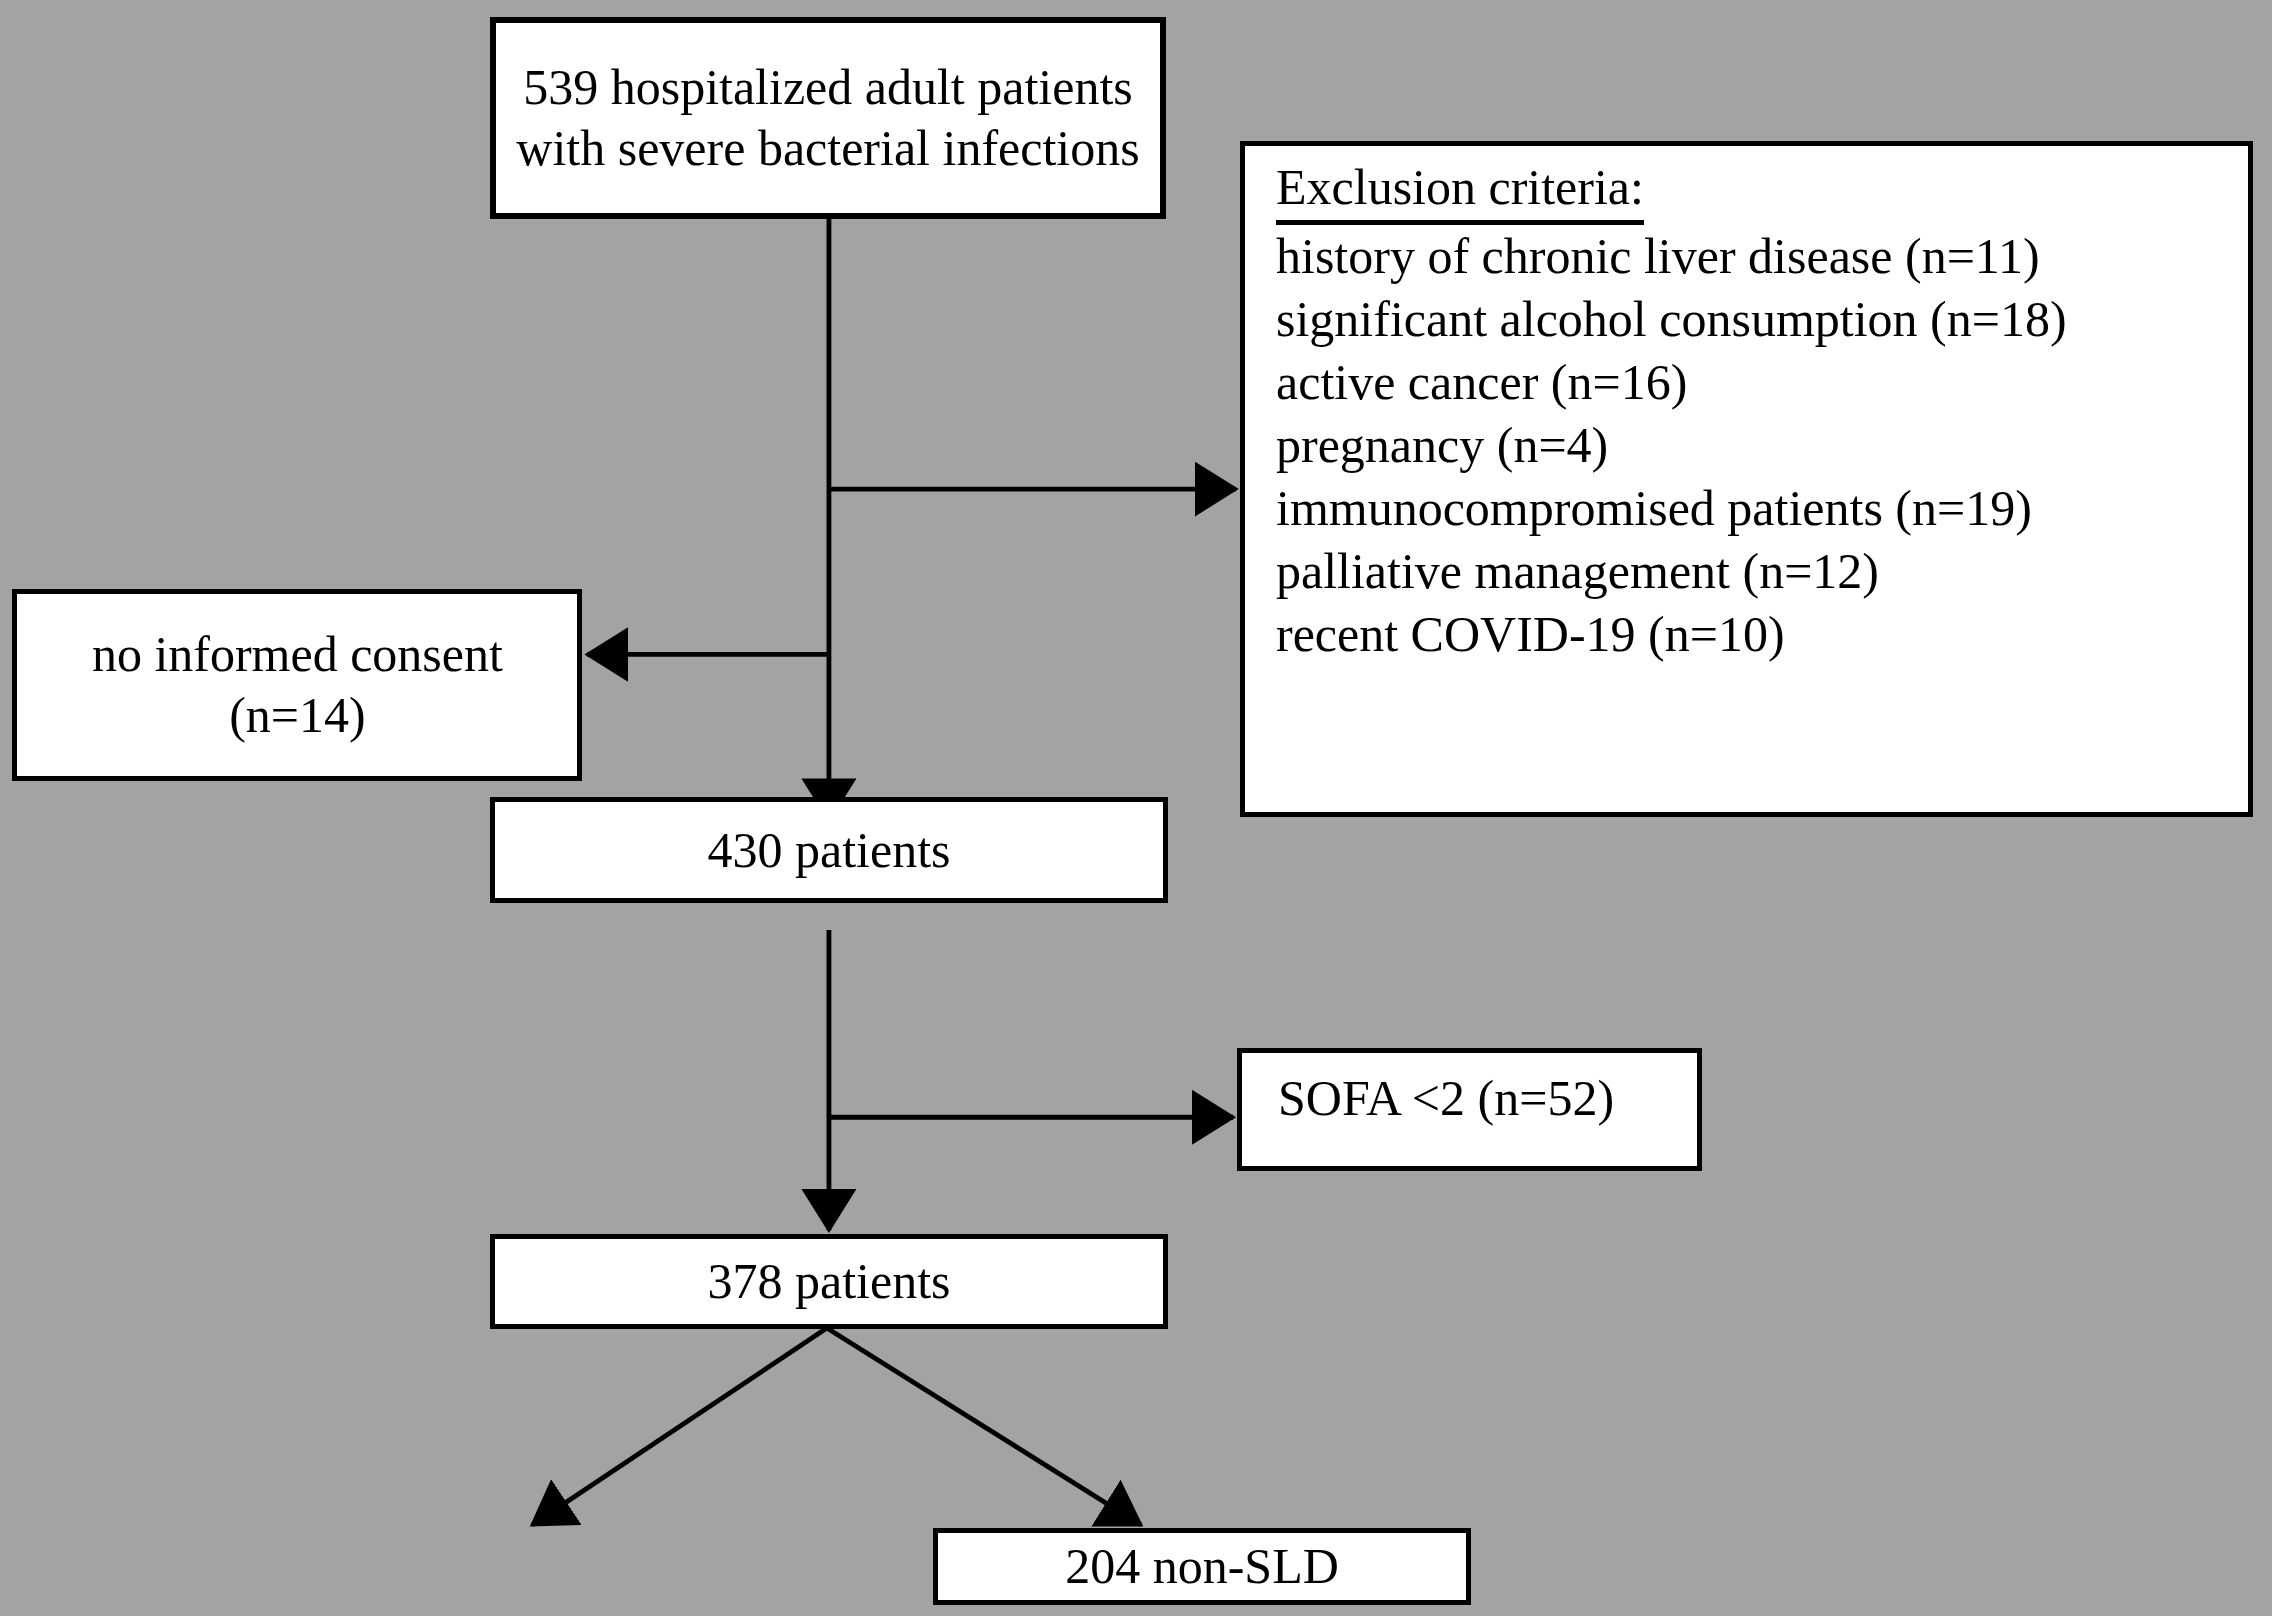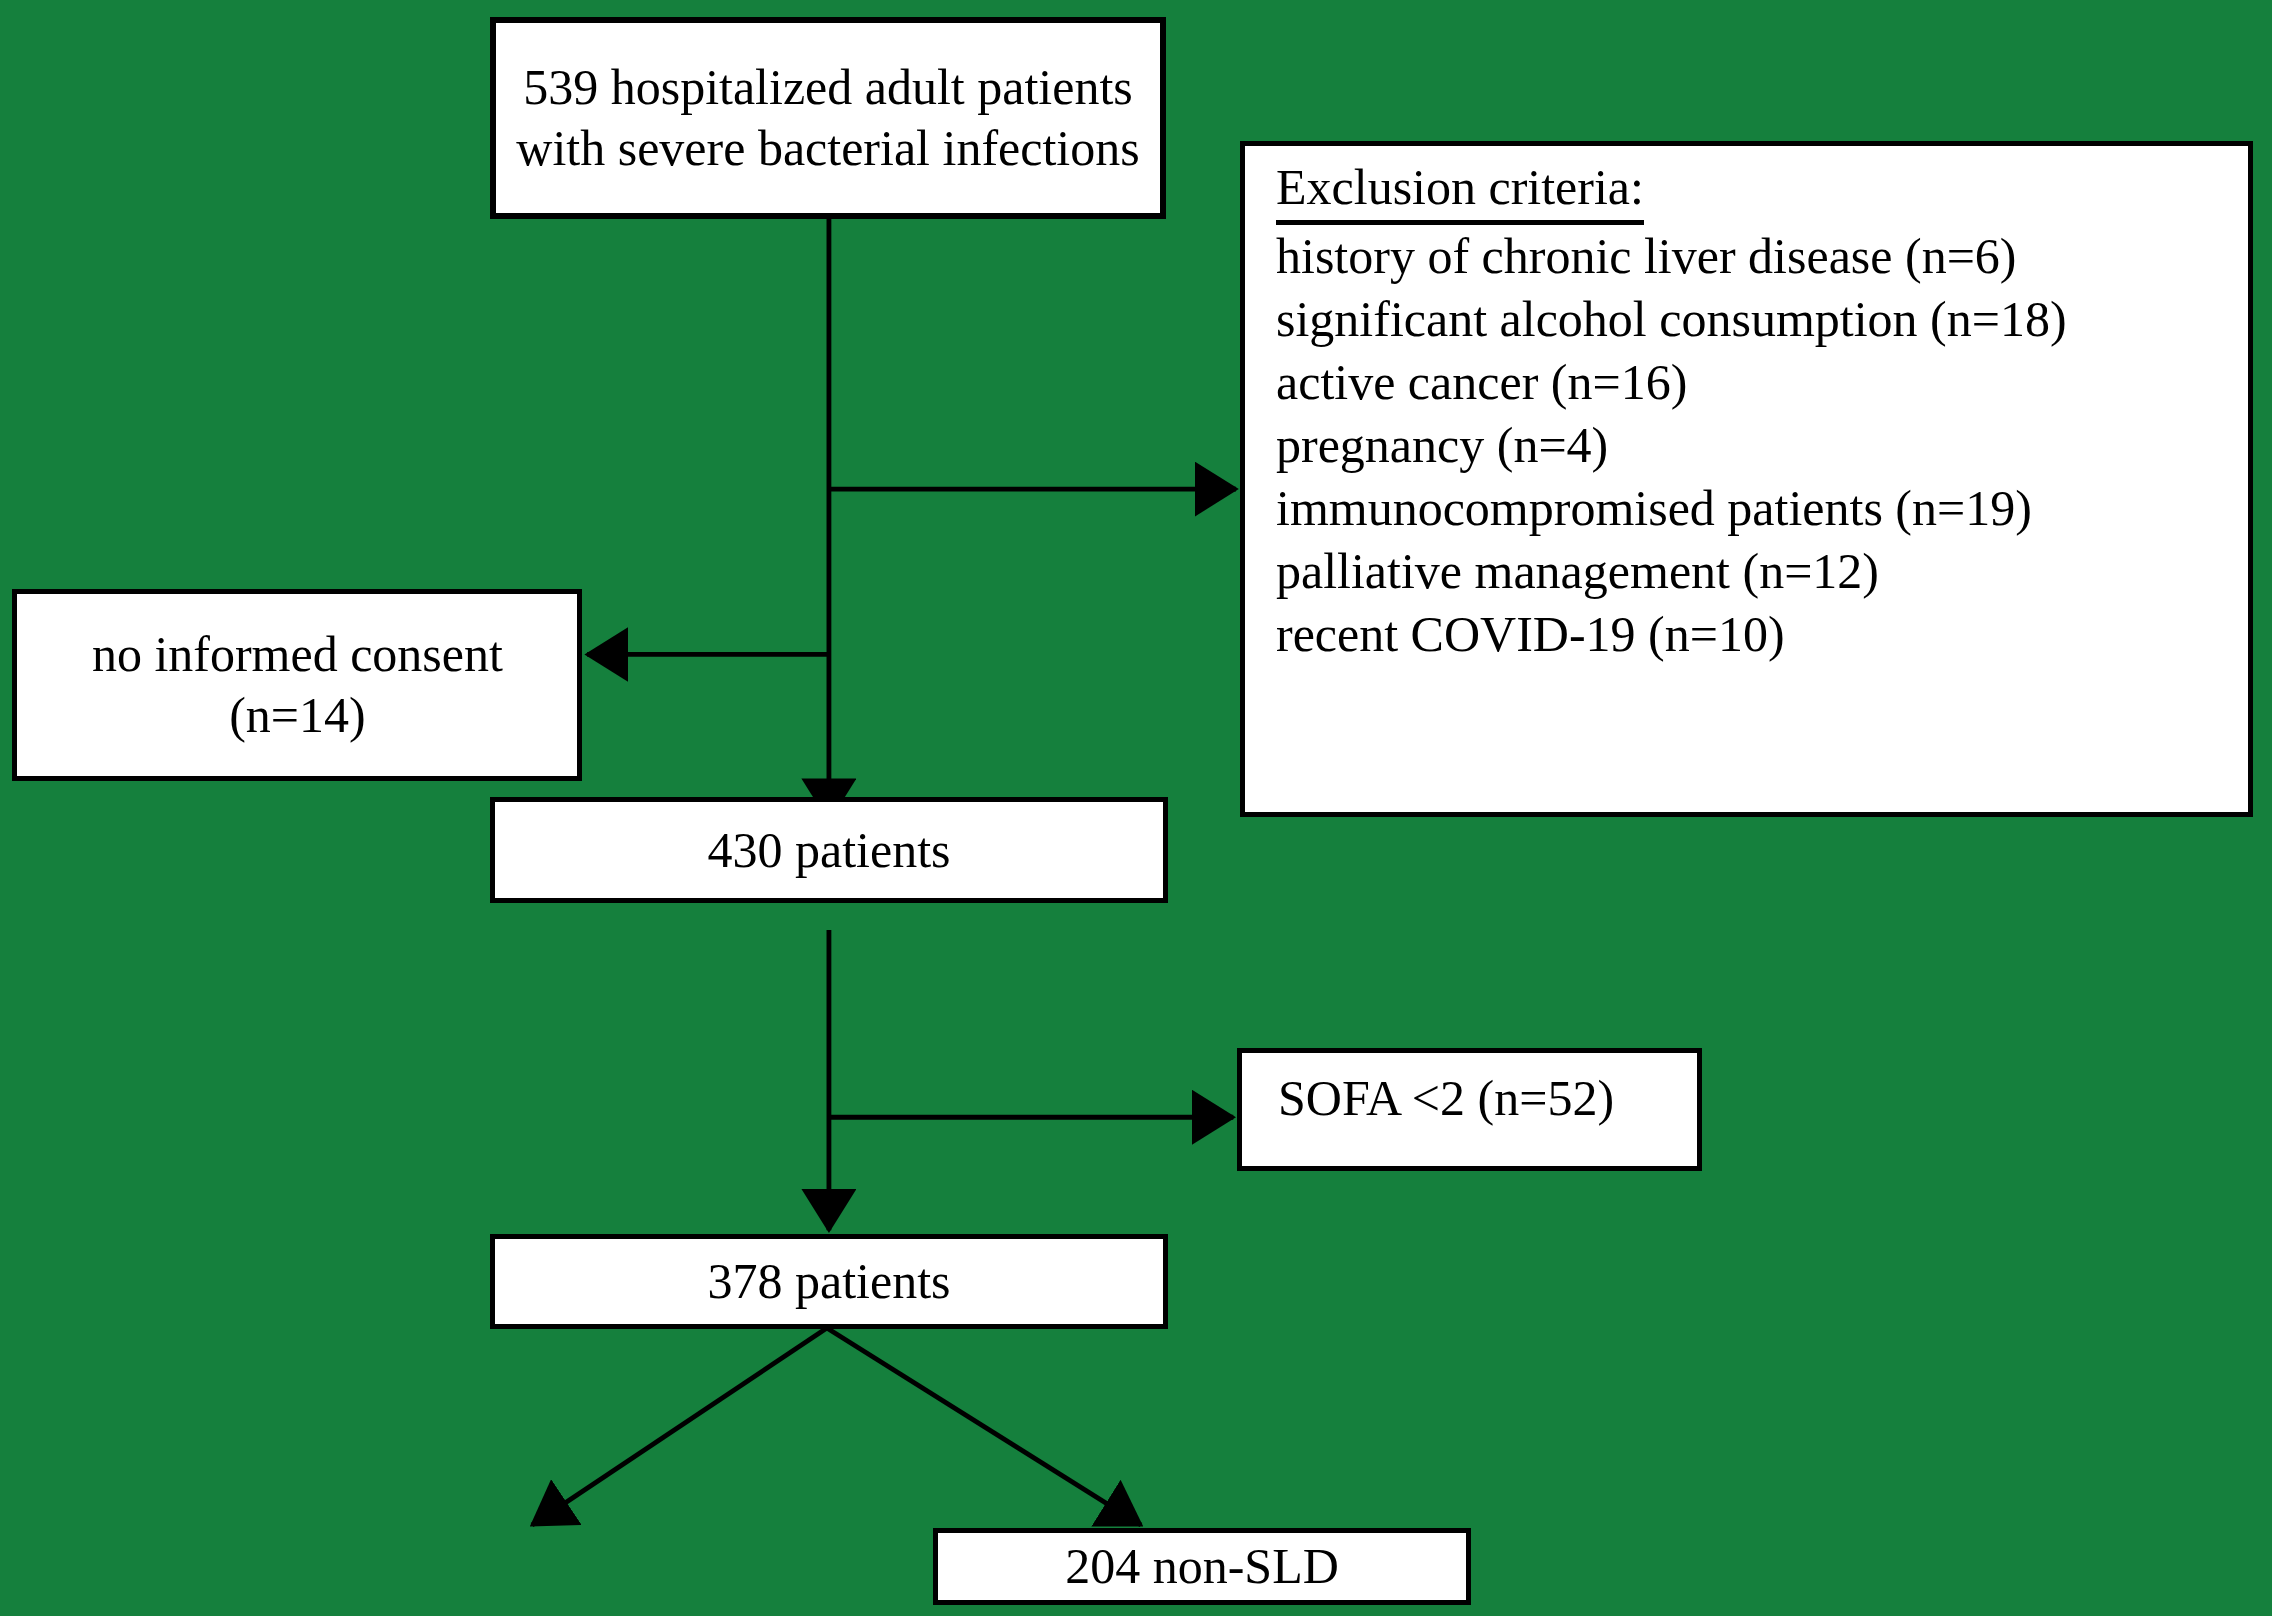--- a/index.html
+++ b/index.html
@@ -4,21 +4,21 @@
 <style>
   html, body {
     margin: 0;
     padding: 0;
     background: #ffffff;
   }
   .canvas {
     position: relative;
     width: 2273px;
     height: 1616px;
-    background: #15803d;
+    background: #a3a3a3;
     font-family: "Liberation Serif", "DejaVu Serif", serif;
     color: #000000;
   }
   .connectors {
     position: absolute;
     left: 0;
     top: 0;
     width: 2273px;
     height: 1616px;
   }
@@ -83,21 +83,21 @@
     <path d="M1200,1928 L772,2214" stroke="#000000" stroke-width="7" fill="none" marker-end="url(#arrow)"></path>
     <path d="M1200,1928 L1656,2214" stroke="#000000" stroke-width="7" fill="none" marker-end="url(#arrow)"></path>
   </svg>
 
   <div class="box top-box">
     <div class="box-text">539 hospitalized adult patients with severe bacterial infections</div>
   </div>
 
   <div class="box exclusion-box">
     <div><span class="ex-heading-span">Exclusion criteria:</span></div>
-    <div class="ex-item">history of chronic liver disease (n=6)</div>
+    <div class="ex-item">history of chronic liver disease (n=11)</div>
     <div class="ex-item">significant alcohol consumption (n=18)</div>
     <div class="ex-item">active cancer (n=16)</div>
     <div class="ex-item">pregnancy (n=4)</div>
     <div class="ex-item">immunocompromised patients (n=19)</div>
     <div class="ex-item">palliative management (n=12)</div>
     <div class="ex-item">recent COVID-19 (n=10)</div>
   </div>
 
   <div class="box consent-box">
     <div class="box-text">no informed consent (n=14)</div>

